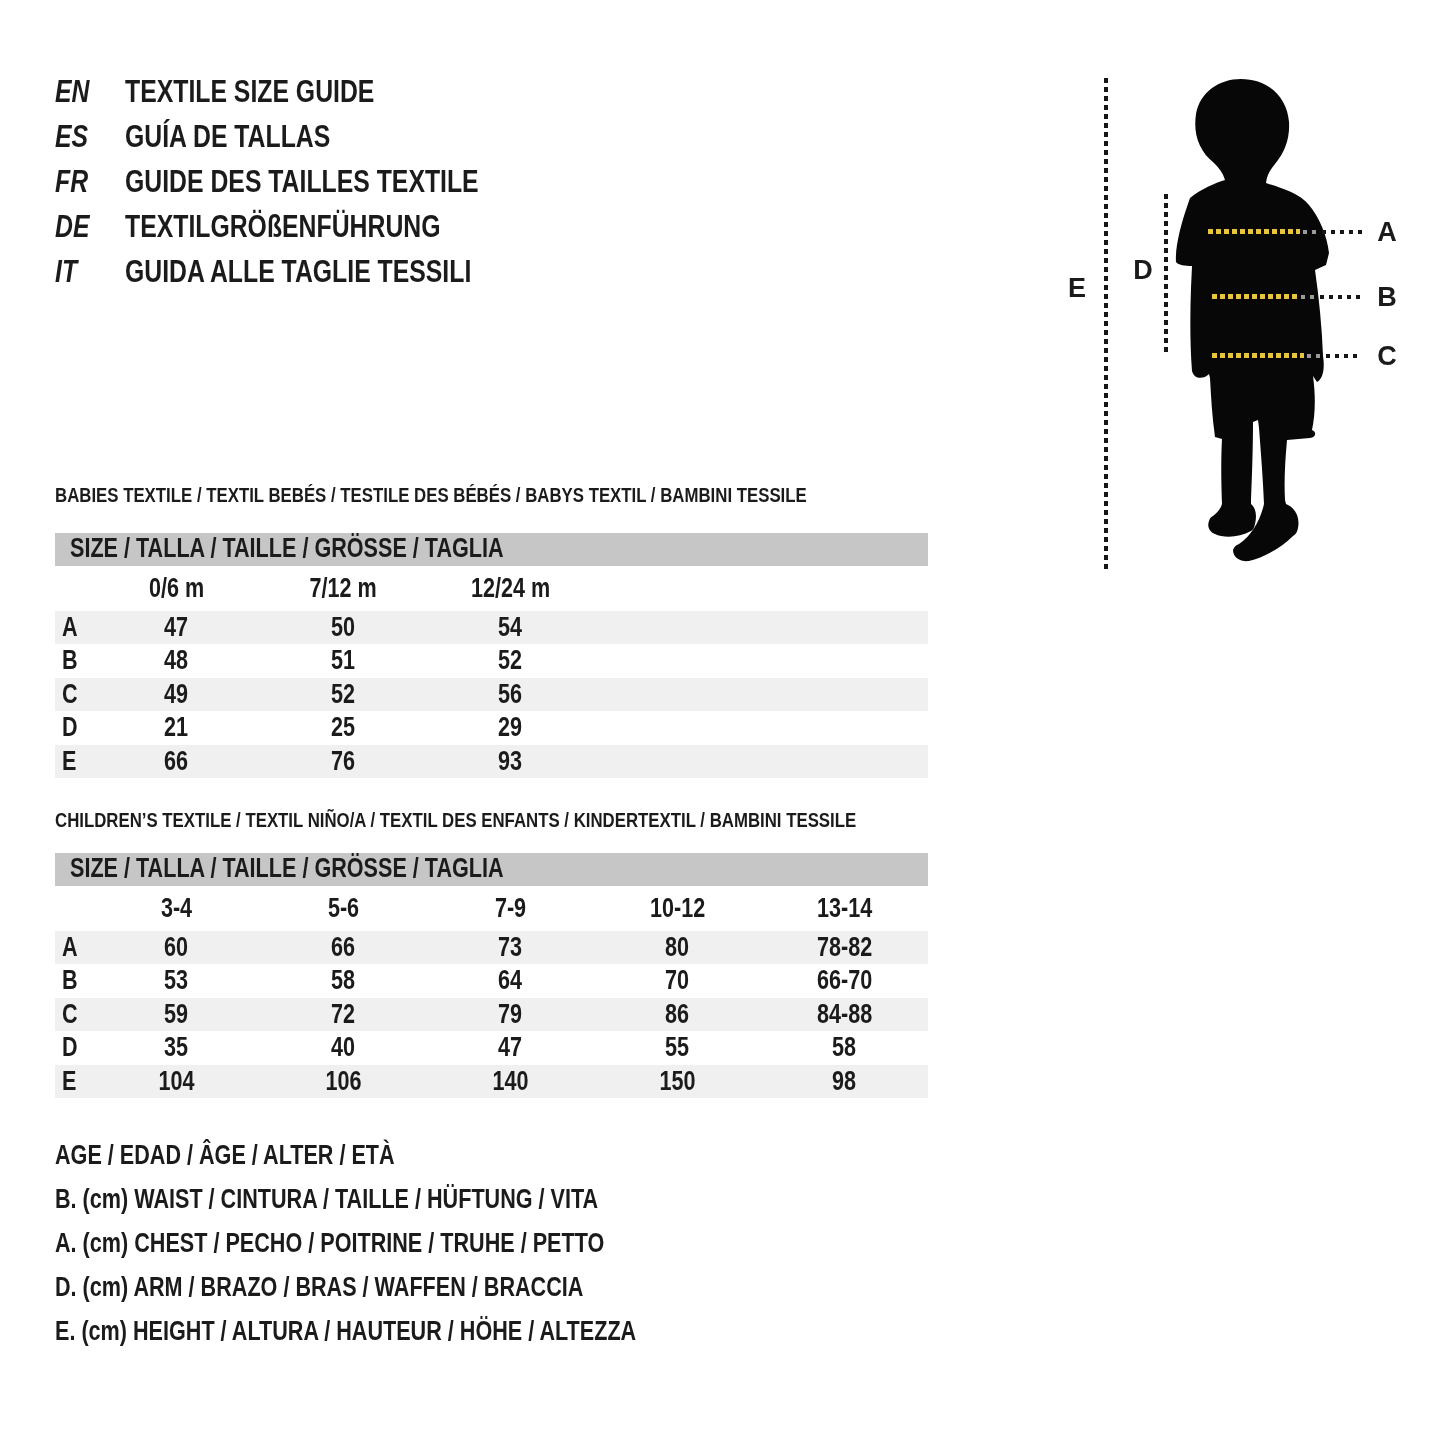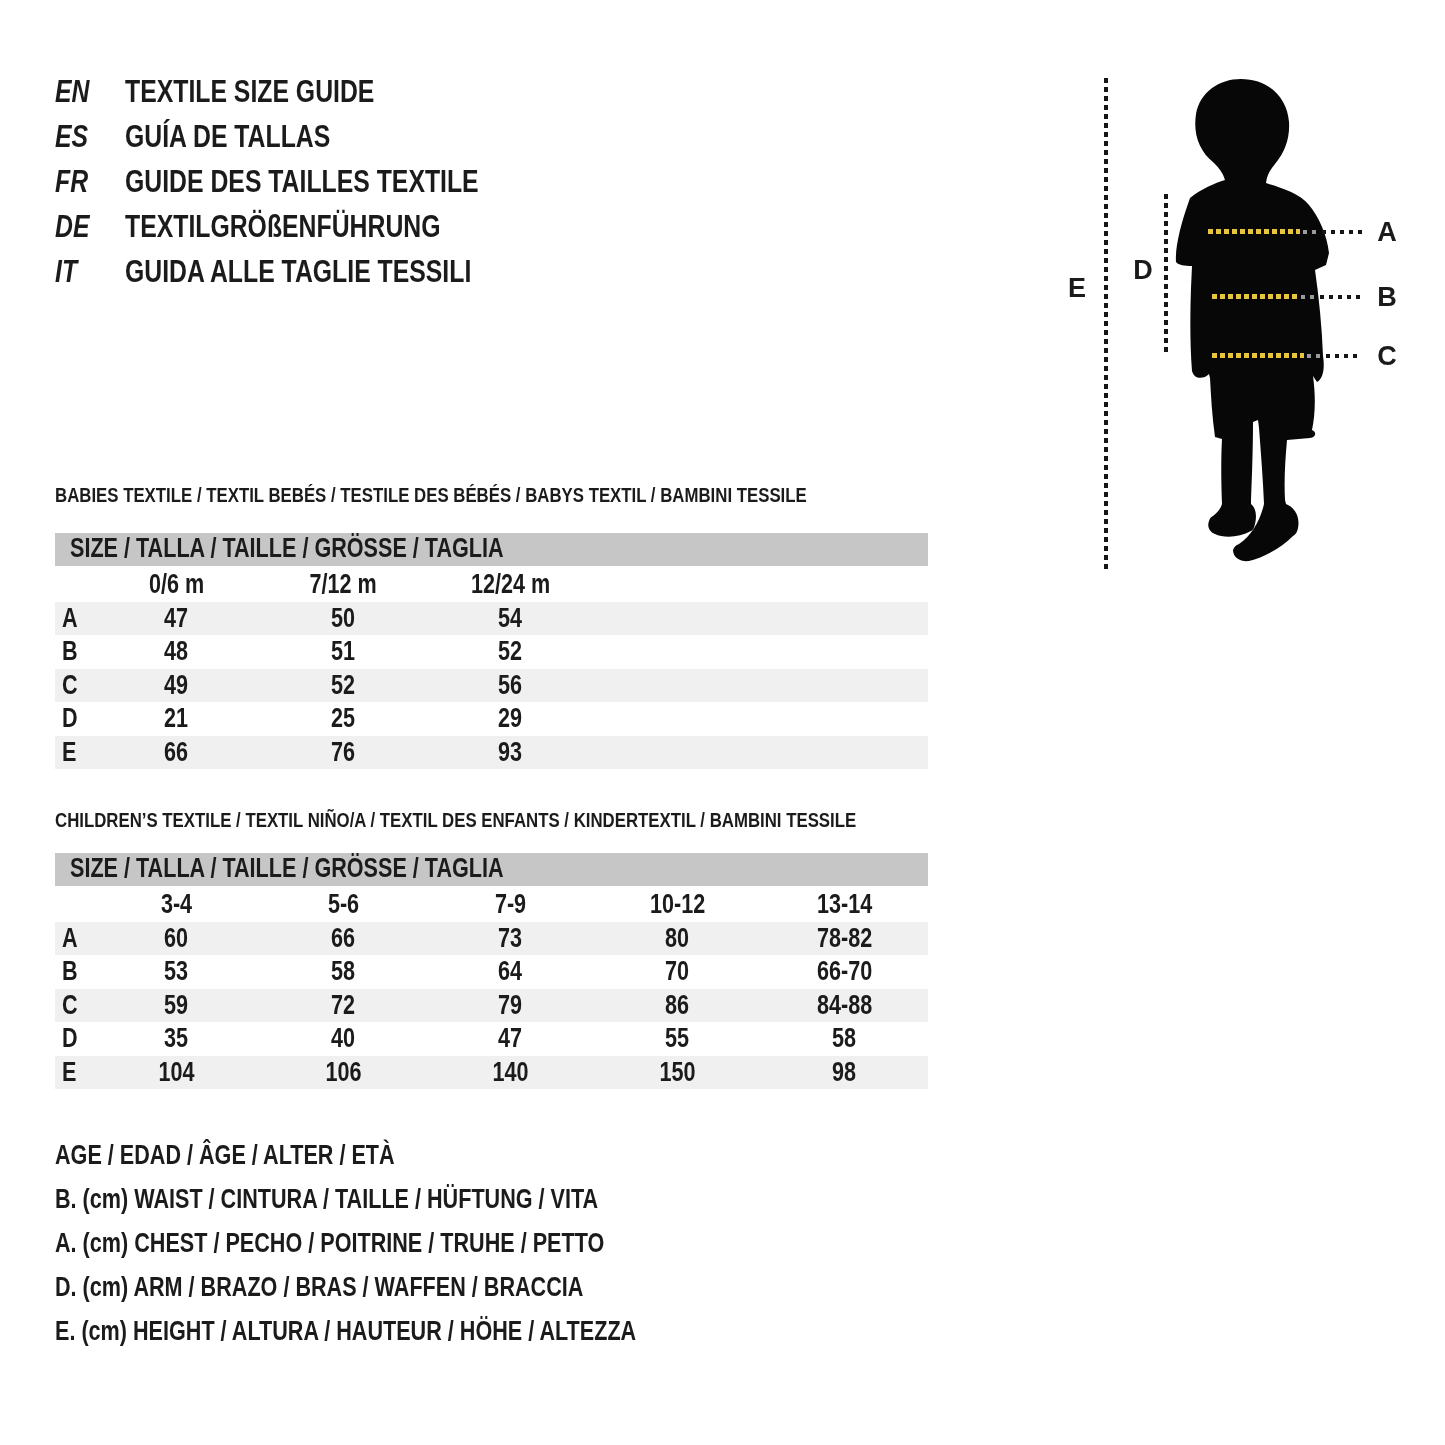--- a/index.html
+++ b/index.html
@@ -39,21 +39,21 @@
   .silhouette{position:absolute;left:1163px;top:76px;width:170px;height:490px;}
 
   
   .sec-title{position:absolute;left:55px;font-size:21px;line-height:28px;}
 
   
   .sg-table{position:absolute;left:55px;width:873px;}
   .size-bar{height:33px;background:var(--header-bar-gray);display:flex;
     padding-left:15px;font-size:27px;}
   .trow{display:flex;width:873px;align-items:center;font-size:27px;}
-  .trow.thead{height:36px;background:#fff;}
+  .trow.thead{height:45px;background:#fff;}
   .trow.data{height:33px;margin-bottom:.4px;}
   .trow.alt{background:var(--row-stripe);}
   .rlabel{width:38px;flex:0 0 38px;padding-left:7px;}
   .tcell{width:167px;flex:0 0 167px;display:flex;justify-content:center;align-items:center;}
 
   
   .legend{position:absolute;left:55px;top:1133px;font-size:27px;}
   .legend-line{line-height:44px;height:44px;}
 </style>
 </head>

